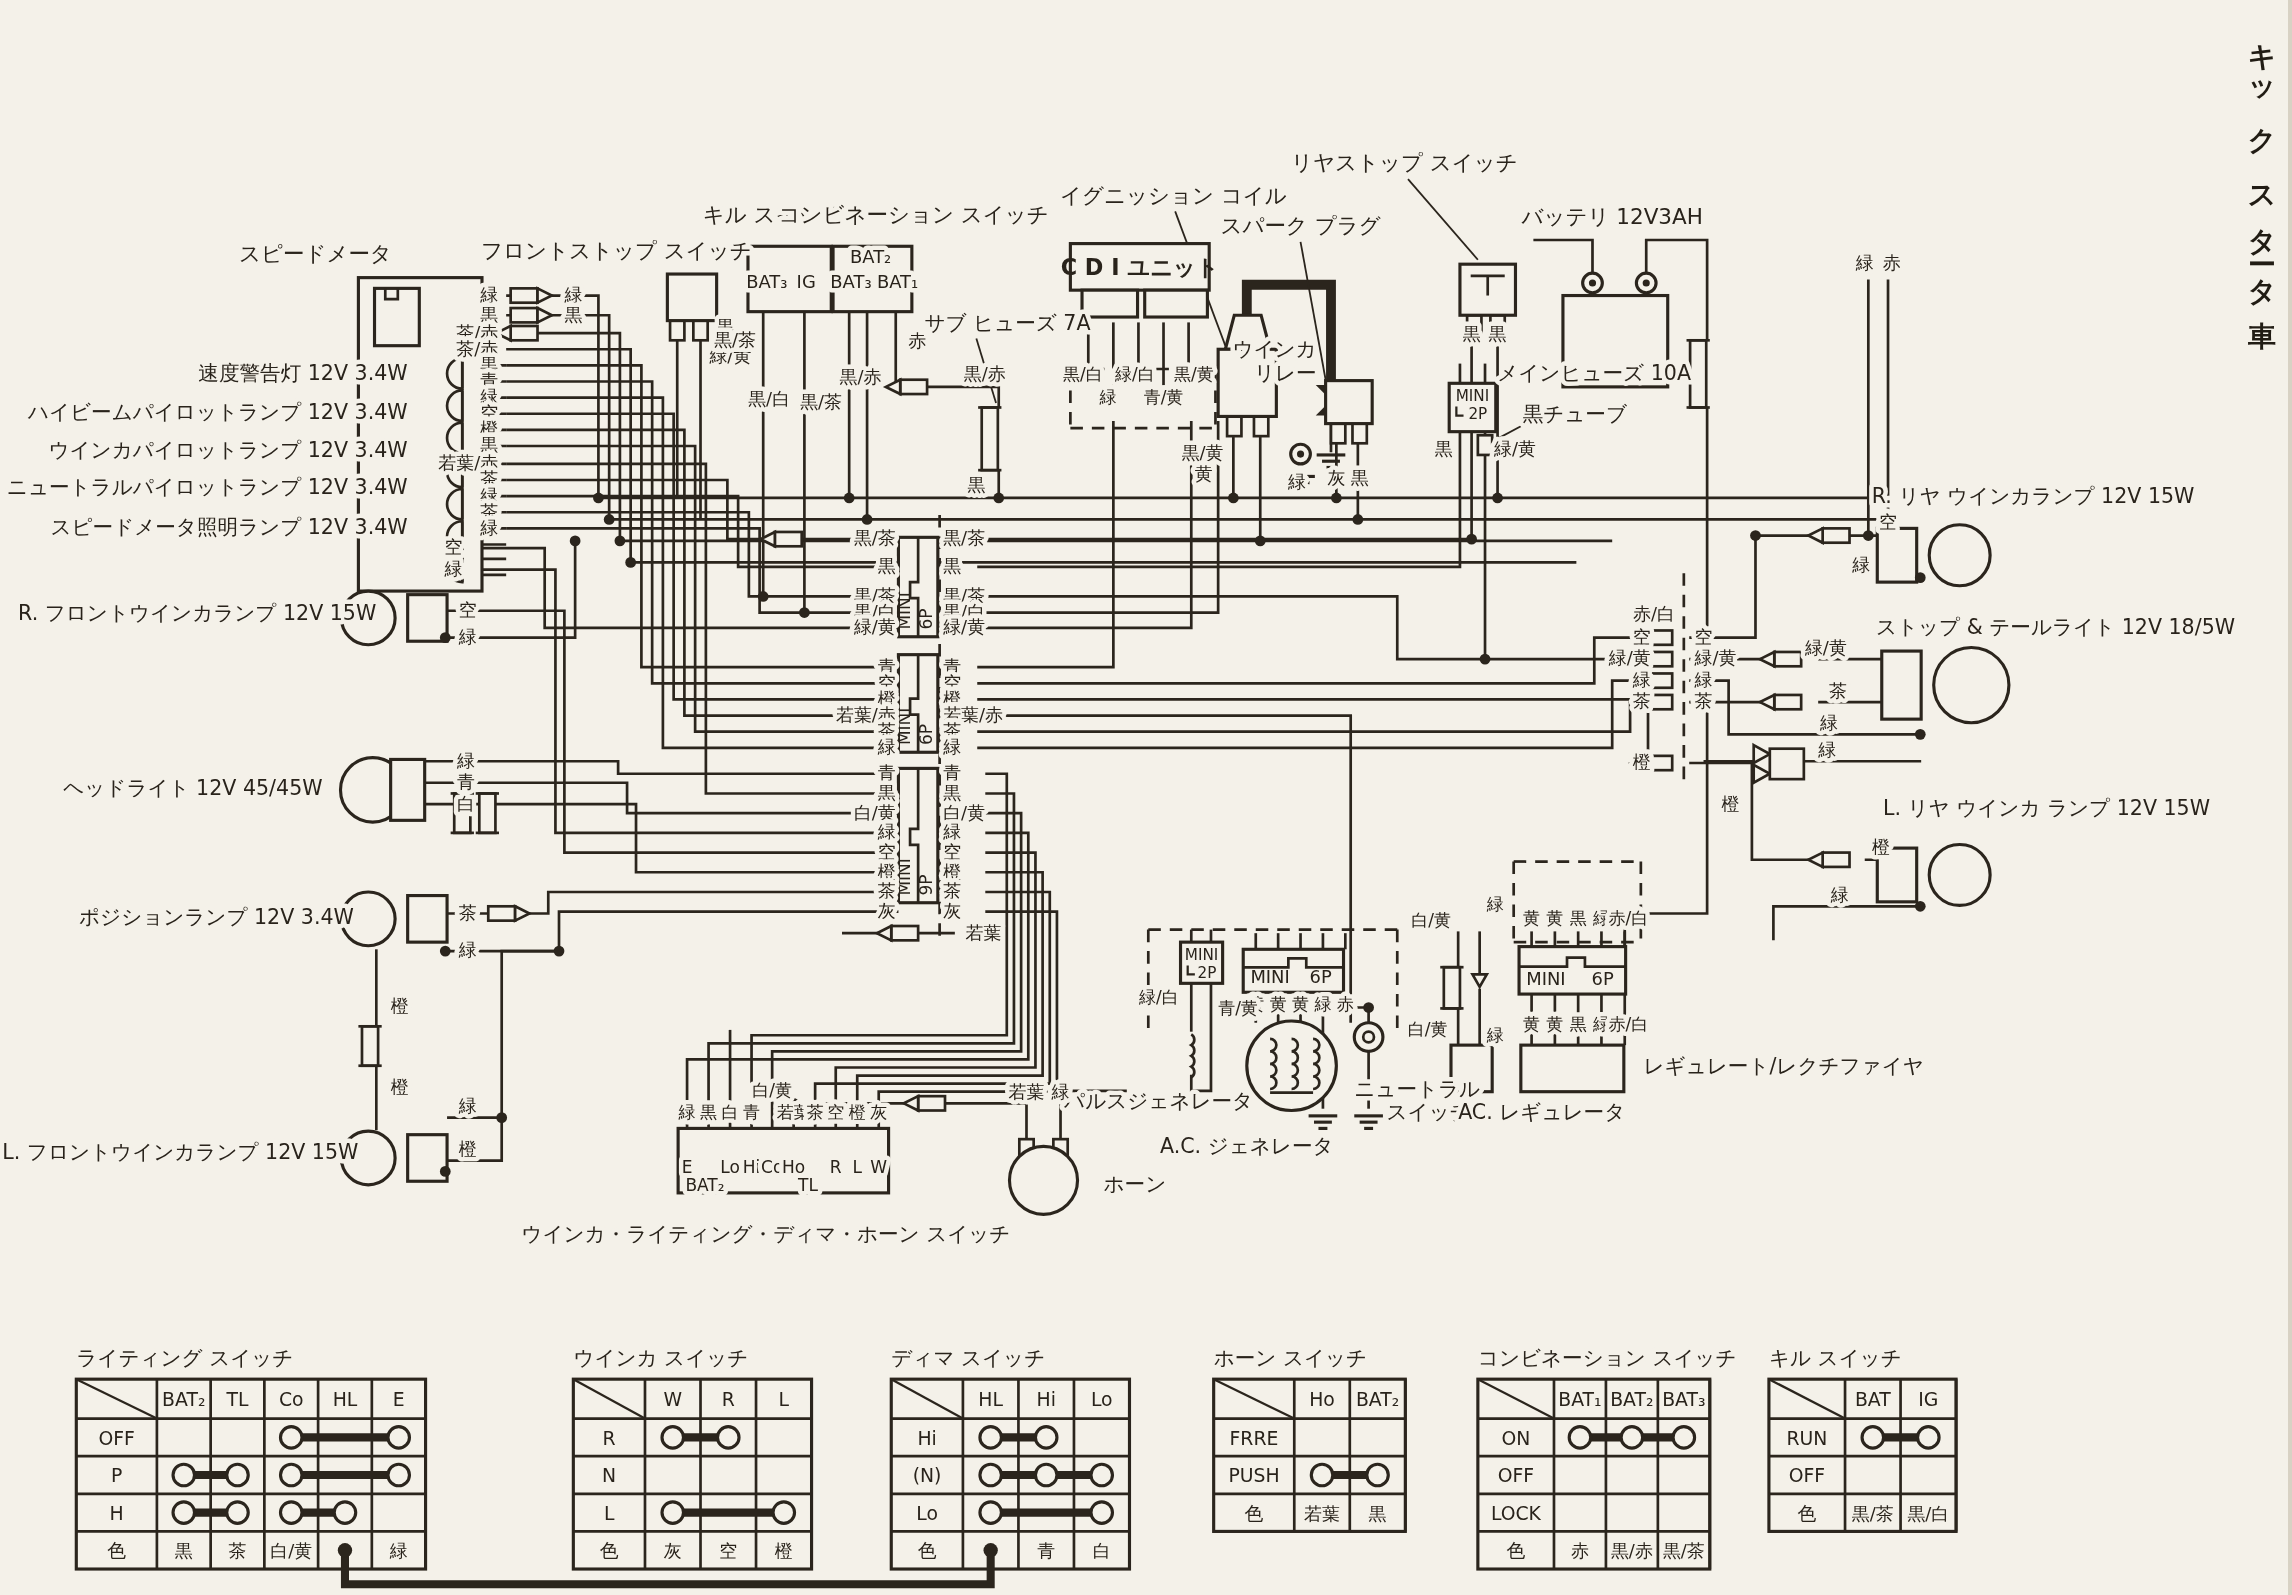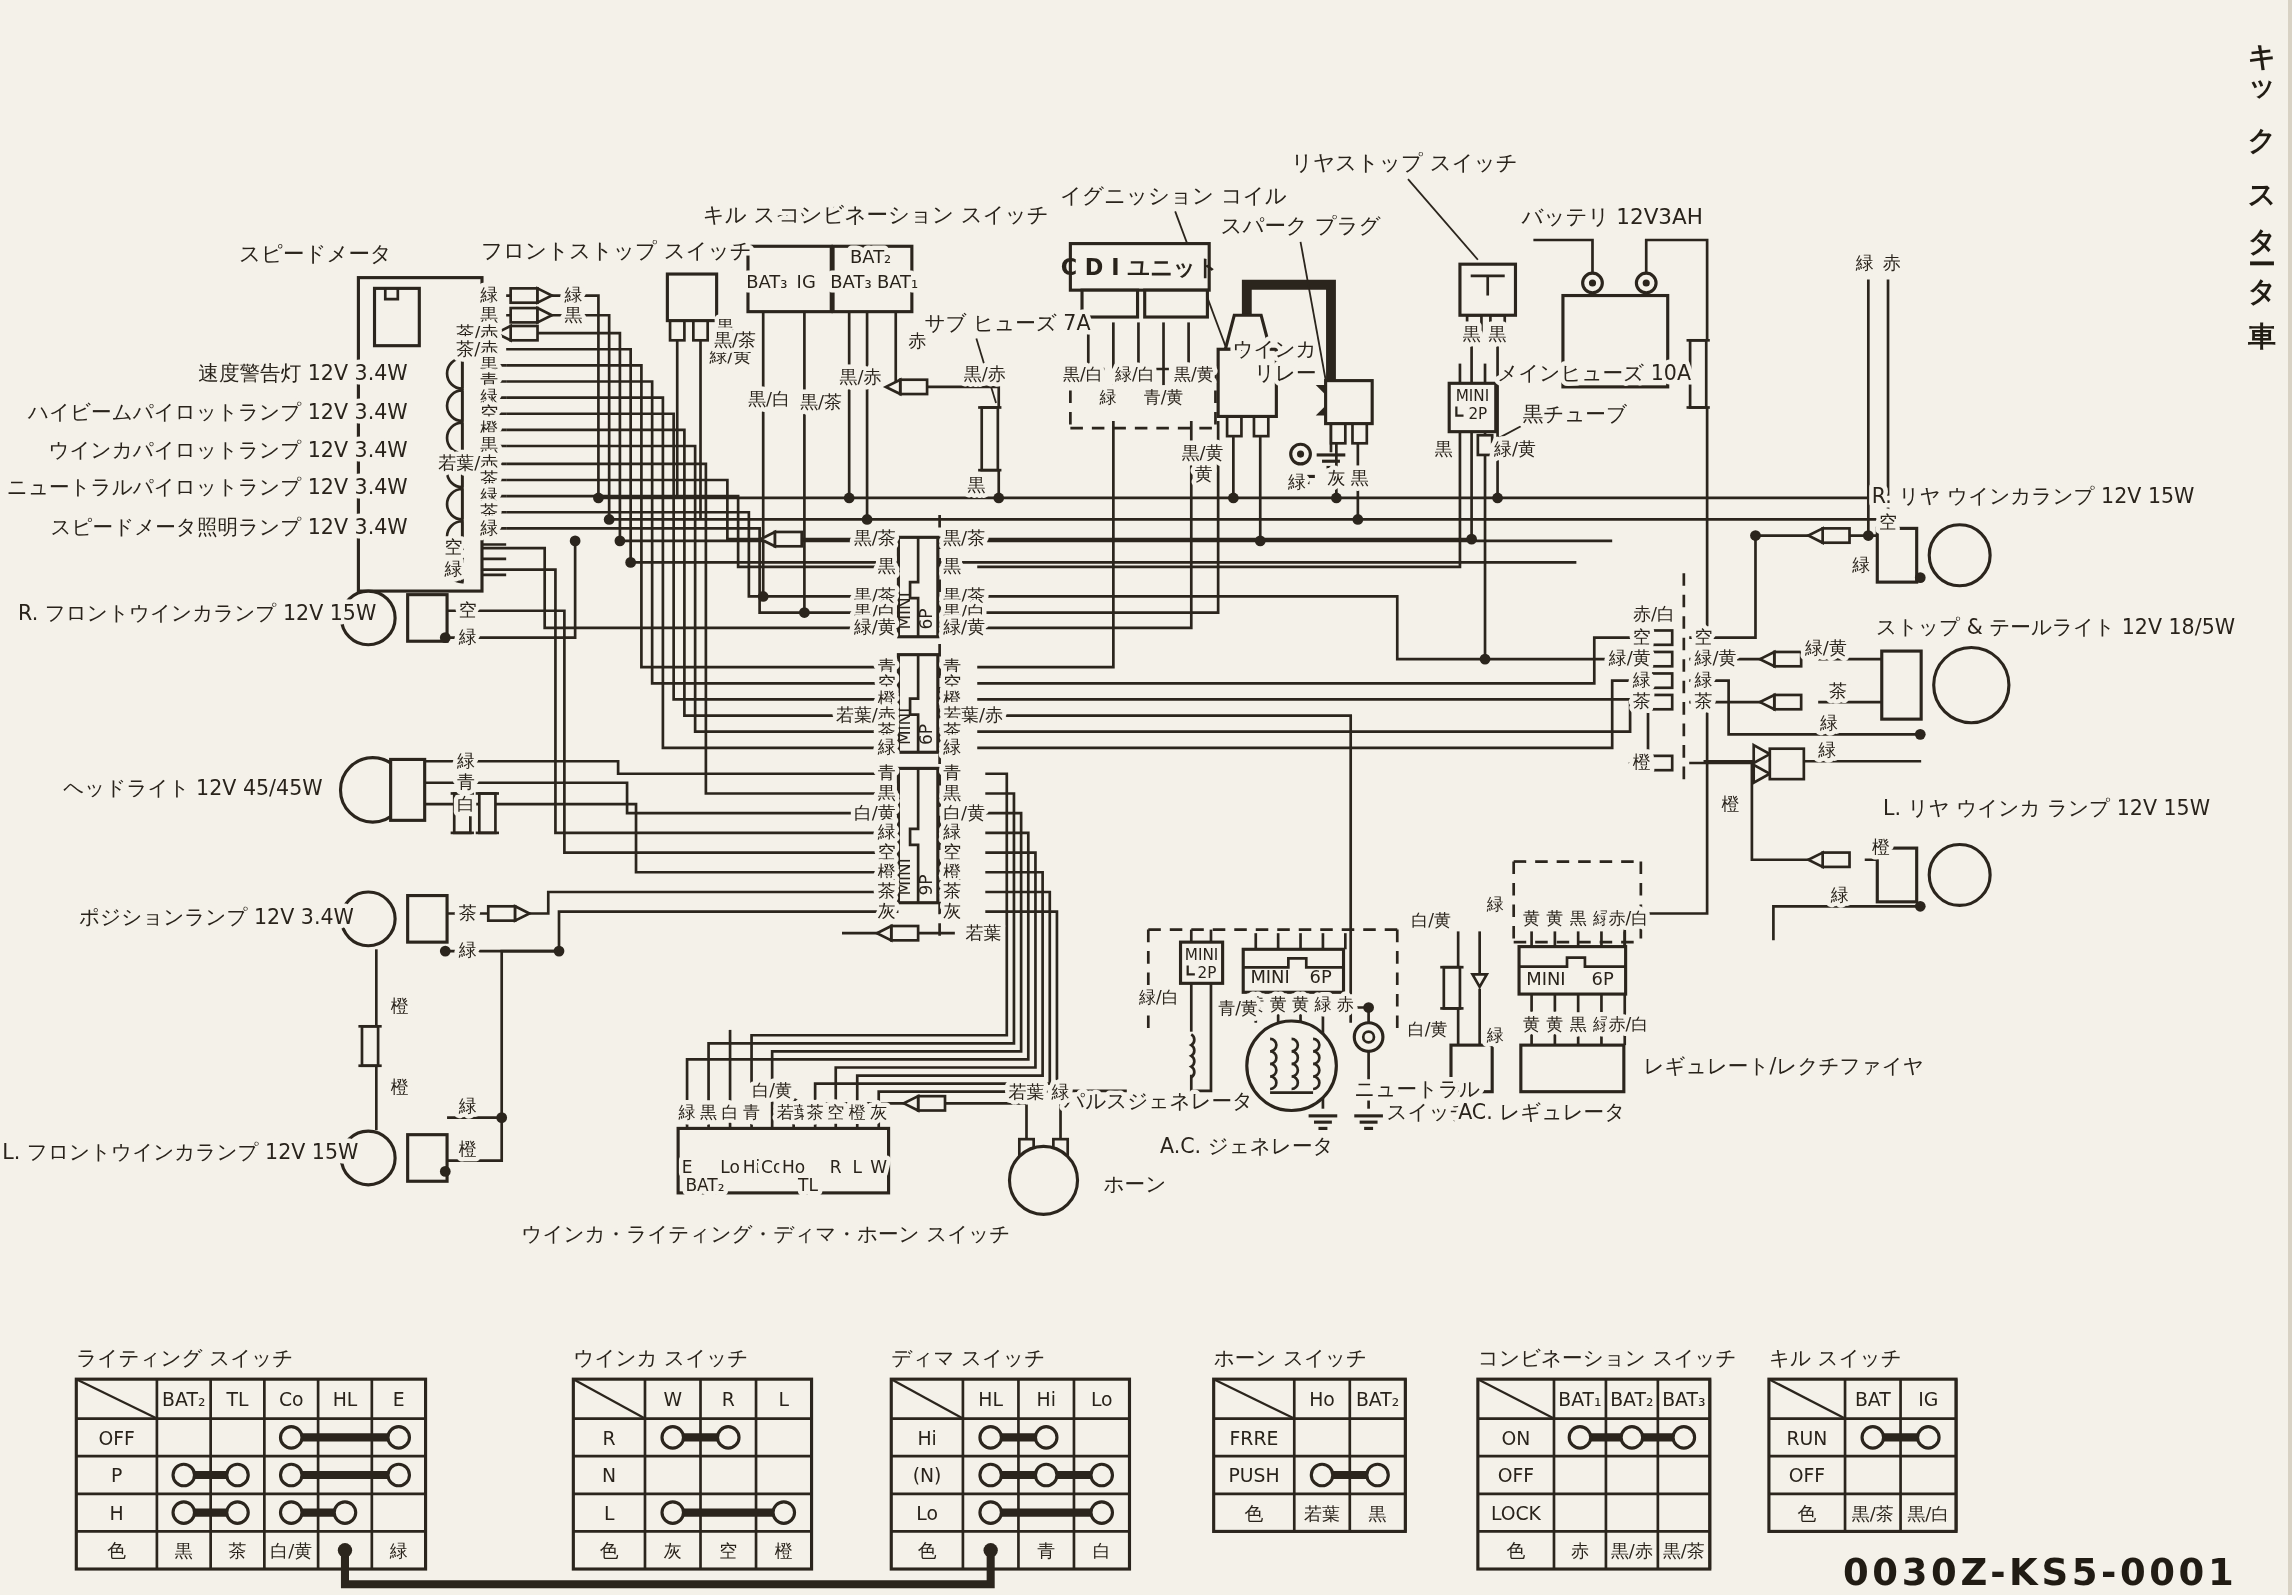--- a/index.html
+++ b/index.html
@@ -757,16 +757,15 @@
         <text x="2017.5" y="1655" text-anchor="middle" font-size="21">OFF</text>
         <text x="2017.5" y="1697" text-anchor="middle" font-size="21">色</text>
         <text x="2091" y="1697" text-anchor="middle" font-size="20">黒/茶</text>
         <text x="2153" y="1697" text-anchor="middle" font-size="20">黒/白</text>
         <polyline points="385,1731 385,1769 1106,1769 1106,1731" fill="none" stroke="#2b251d" stroke-width="9"></polyline>
         <circle cx="385" cy="1731" r="8" fill="#2b251d"></circle>
         <circle cx="1106" cy="1731" r="8" fill="#2b251d"></circle>
       </g>
     </svg>
   <div class="vtitle">キック スタータ車</div>
-  <div class="docnum">0030Z-KS5-0001</div>
   <div class="edge"></div>
 </div>
 
 
 </body></html>

